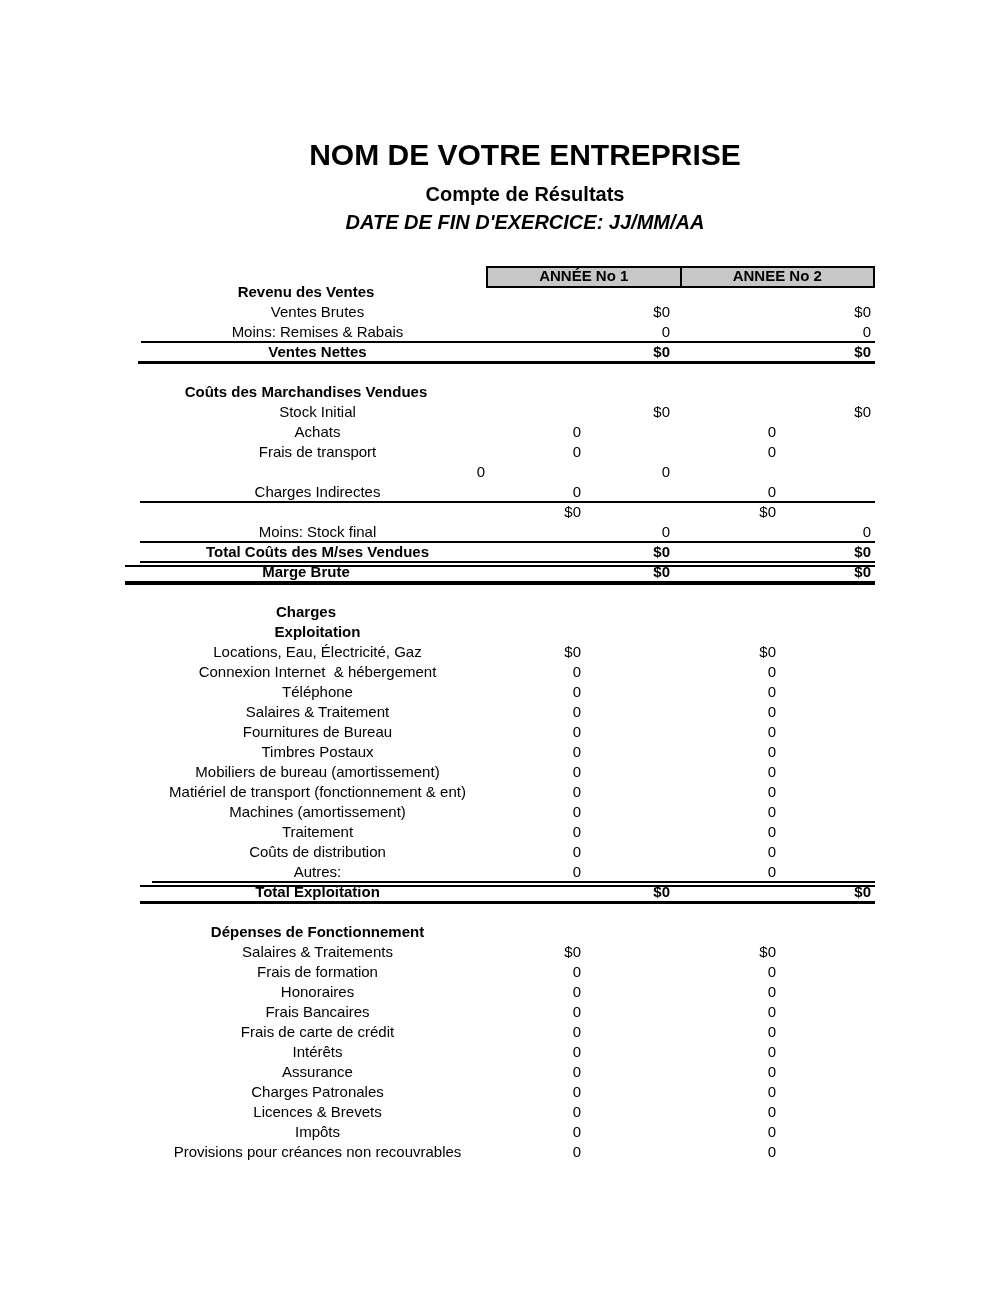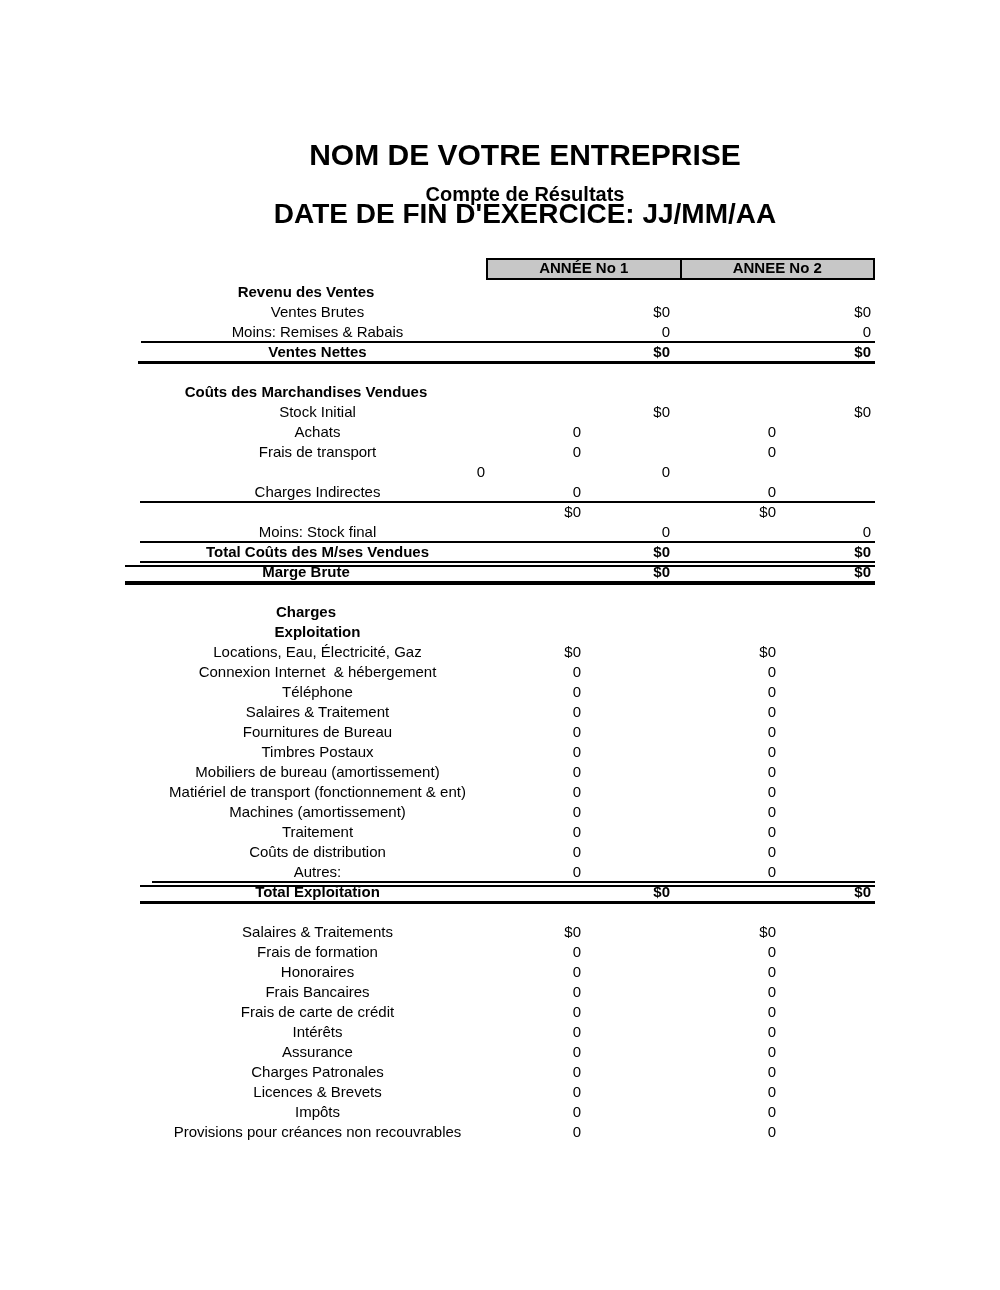--- a/index.html
+++ b/index.html
@@ -18,29 +18,30 @@
   }
   .company-title {
     font-size: 30px; font-weight: bold; line-height: 32px;
     letter-spacing: 0px;
   }
   .report-title {
     font-size: 20px; font-weight: bold; line-height: 20px;
     margin-top: 13px;
   }
   .date-line {
-    font-size: 28px; font-weight: bold; line-height: 20px;
-    margin-top: 0;
+    font-size: 20px; font-weight: bold; line-height: 20px;
+    margin-top: 8px;
+    font-style: italic;
   }
   .sheet {
     position: absolute;
     top: 258px; left: 125px; width: 750px; height: 910px;
   }
   .year-headers {
-    position: absolute; top: 0; left: 361px; width: 389px; height: 22px;
+    position: absolute; top: 8px; left: 361px; width: 389px; height: 22px;
     display: flex;
     border: 2.5px solid #000;
     background: #c7c7c7;
     box-sizing: border-box;
   }
   .year-box {
     flex: 1 1 0;
     text-align: center;
     font-size: 15px; font-weight: bold; line-height: 16px;
   }
@@ -103,20 +104,21 @@
       <div class="row"><span class="label ind1">Fournitures de Bureau</span><span class="cell c1">0</span><span class="cell c2"></span><span class="cell c3">0</span><span class="cell c4"></span></div>
       <div class="row"><span class="label ind1">Timbres Postaux</span><span class="cell c1">0</span><span class="cell c2"></span><span class="cell c3">0</span><span class="cell c4"></span></div>
       <div class="row"><span class="label ind1">Mobiliers de bureau (amortissement)</span><span class="cell c1">0</span><span class="cell c2"></span><span class="cell c3">0</span><span class="cell c4"></span></div>
       <div class="row"><span class="label ind1">Matiériel de transport (fonctionnement &amp; ent)</span><span class="cell c1">0</span><span class="cell c2"></span><span class="cell c3">0</span><span class="cell c4"></span></div>
       <div class="row"><span class="label ind1">Machines (amortissement)</span><span class="cell c1">0</span><span class="cell c2"></span><span class="cell c3">0</span><span class="cell c4"></span></div>
       <div class="row"><span class="label ind1">Traitement</span><span class="cell c1">0</span><span class="cell c2"></span><span class="cell c3">0</span><span class="cell c4"></span></div>
       <div class="row"><span class="label ind1">Coûts de distribution</span><span class="cell c1">0</span><span class="cell c2"></span><span class="cell c3">0</span><span class="cell c4"></span></div>
       <div class="row"><span class="label ind1">Autres:</span><span class="cell c1">0</span><span class="cell c2"></span><span class="cell c3">0</span><span class="cell c4"></span></div>
       <div class="row bold vbold"><span class="label ind1">Total Exploitation</span><span class="cell c1"></span><span class="cell c2">$0</span><span class="cell c3"></span><span class="cell c4">$0</span></div>
       <div class="row"></div>
+      <div class="row bold"><span class="label ind1">Dépenses de Fonctionnement</span><span class="cell c1"></span><span class="cell c2"></span><span class="cell c3"></span><span class="cell c4"></span></div>
       <div class="row"><span class="label ind1">Salaires &amp; Traitements</span><span class="cell c1">$0</span><span class="cell c2"></span><span class="cell c3">$0</span><span class="cell c4"></span></div>
       <div class="row"><span class="label ind1">Frais de formation</span><span class="cell c1">0</span><span class="cell c2"></span><span class="cell c3">0</span><span class="cell c4"></span></div>
       <div class="row"><span class="label ind1">Honoraires</span><span class="cell c1">0</span><span class="cell c2"></span><span class="cell c3">0</span><span class="cell c4"></span></div>
       <div class="row"><span class="label ind1">Frais Bancaires</span><span class="cell c1">0</span><span class="cell c2"></span><span class="cell c3">0</span><span class="cell c4"></span></div>
       <div class="row"><span class="label ind1">Frais de carte de crédit</span><span class="cell c1">0</span><span class="cell c2"></span><span class="cell c3">0</span><span class="cell c4"></span></div>
       <div class="row"><span class="label ind1">Intérêts</span><span class="cell c1">0</span><span class="cell c2"></span><span class="cell c3">0</span><span class="cell c4"></span></div>
       <div class="row"><span class="label ind1">Assurance</span><span class="cell c1">0</span><span class="cell c2"></span><span class="cell c3">0</span><span class="cell c4"></span></div>
       <div class="row"><span class="label ind1">Charges Patronales</span><span class="cell c1">0</span><span class="cell c2"></span><span class="cell c3">0</span><span class="cell c4"></span></div>
       <div class="row"><span class="label ind1">Licences &amp; Brevets</span><span class="cell c1">0</span><span class="cell c2"></span><span class="cell c3">0</span><span class="cell c4"></span></div>
       <div class="row"><span class="label ind1">Impôts</span><span class="cell c1">0</span><span class="cell c2"></span><span class="cell c3">0</span><span class="cell c4"></span></div>

